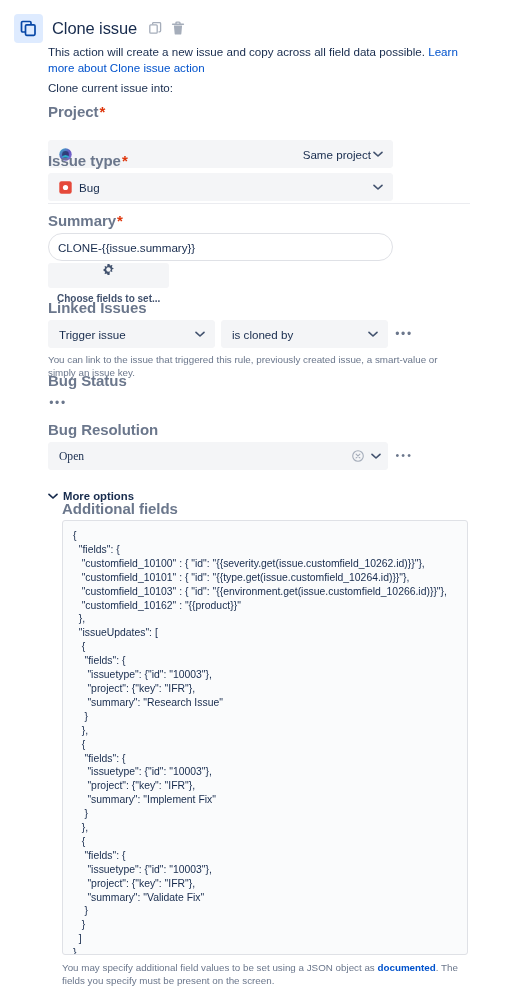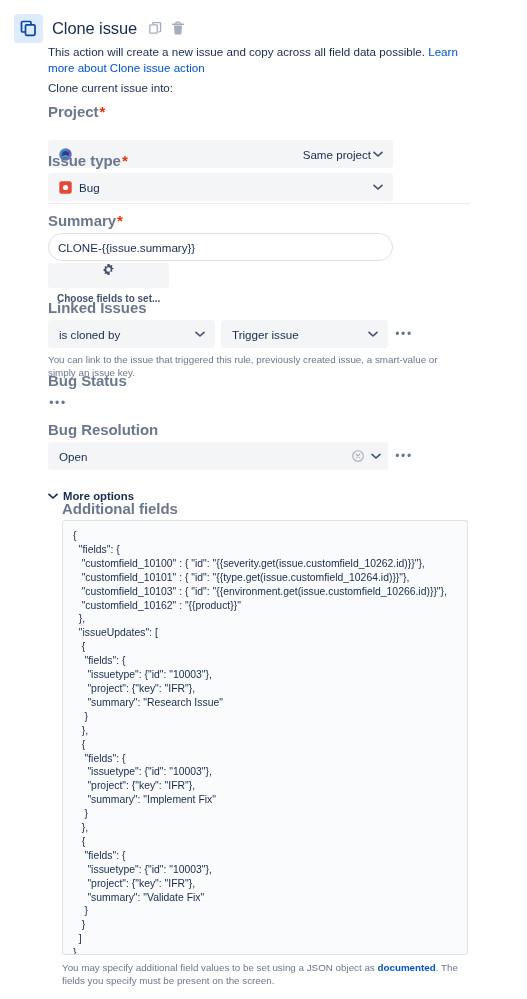--- a/index.html
+++ b/index.html
@@ -321,50 +321,50 @@
           <path d="M1 1.3 L5 5 L9 1.3" fill="none" stroke="#42526E" stroke-width="1.6" stroke-linecap="round" stroke-linejoin="round"></path>
         </svg>
     </span>
   </button>
 </div>
 
 <div class="fieldgroup" style="left:48px; top:299px; width:420px;">
   <div class="flabel">Linked Issues</div>
   <div style="display:flex; align-items:center; gap:6px; margin-top:4px;">
     <div class="sel" style="width:167px;">
+      <span class="val">Trigger issue</span>
+      <span class="chev">
+        <svg width="10" height="7" viewBox="0 0 10 7">
+            <path d="M1 1.3 L5 5 L9 1.3" fill="none" stroke="#42526E" stroke-width="1.6" stroke-linecap="round" stroke-linejoin="round"></path>
+          </svg>
+      </span>
+    </div>
+    <div class="sel" style="width:167px;">
       <span class="val">is cloned by</span>
       <span class="chev">
         <svg width="10" height="7" viewBox="0 0 10 7">
             <path d="M1 1.3 L5 5 L9 1.3" fill="none" stroke="#42526E" stroke-width="1.6" stroke-linecap="round" stroke-linejoin="round"></path>
           </svg>
       </span>
     </div>
-    <div class="sel" style="width:167px;">
-      <span class="val">Trigger issue</span>
-      <span class="chev">
-        <svg width="10" height="7" viewBox="0 0 10 7">
-            <path d="M1 1.3 L5 5 L9 1.3" fill="none" stroke="#42526E" stroke-width="1.6" stroke-linecap="round" stroke-linejoin="round"></path>
-          </svg>
-      </span>
-    </div>
     <div class="dots">•••</div>
   </div>
   <div class="helper" style="margin-top:5px; width:415px;">You can link to the issue that triggered this rule, previously created issue, a smart-value or simply an issue key.</div>
 </div>
 
 <div class="fieldgroup" style="left:48px; top:372px; width:420px;">
   <div class="flabel">Bug Status</div>
   <div style="display:flex; align-items:center; gap:6px; margin-top:4px;">
     <div class="dots">•••</div>
   </div>
 </div>
 
 <div class="fieldgroup" style="left:48px; top:421px; width:420px;">
   <div class="flabel">Bug Resolution</div>
-  <div style="display:flex; align-items:center; gap:6px; margin-top:4px;">
+  <div style="display:flex; align-items:center; gap:6px; margin-top:4px;font-family:Liberation Serif, serif;">
     <div class="sel" style="width:340px; padding-right:4px;">
       <span class="val">Open</span>
       <span class="clearx">
         <svg width="12" height="12" viewBox="0 0 12 12">
           <circle cx="6" cy="6" r="5.3" fill="none" stroke="#A5ADBA" stroke-width="1.1"></circle>
           <path d="M4.1 4.1 L7.9 7.9 M7.9 4.1 L4.1 7.9" stroke="#A5ADBA" stroke-width="1.1" stroke-linecap="round"></path>
         </svg>
       </span>
       <span class="chev">
         <svg width="10" height="7" viewBox="0 0 10 7">

